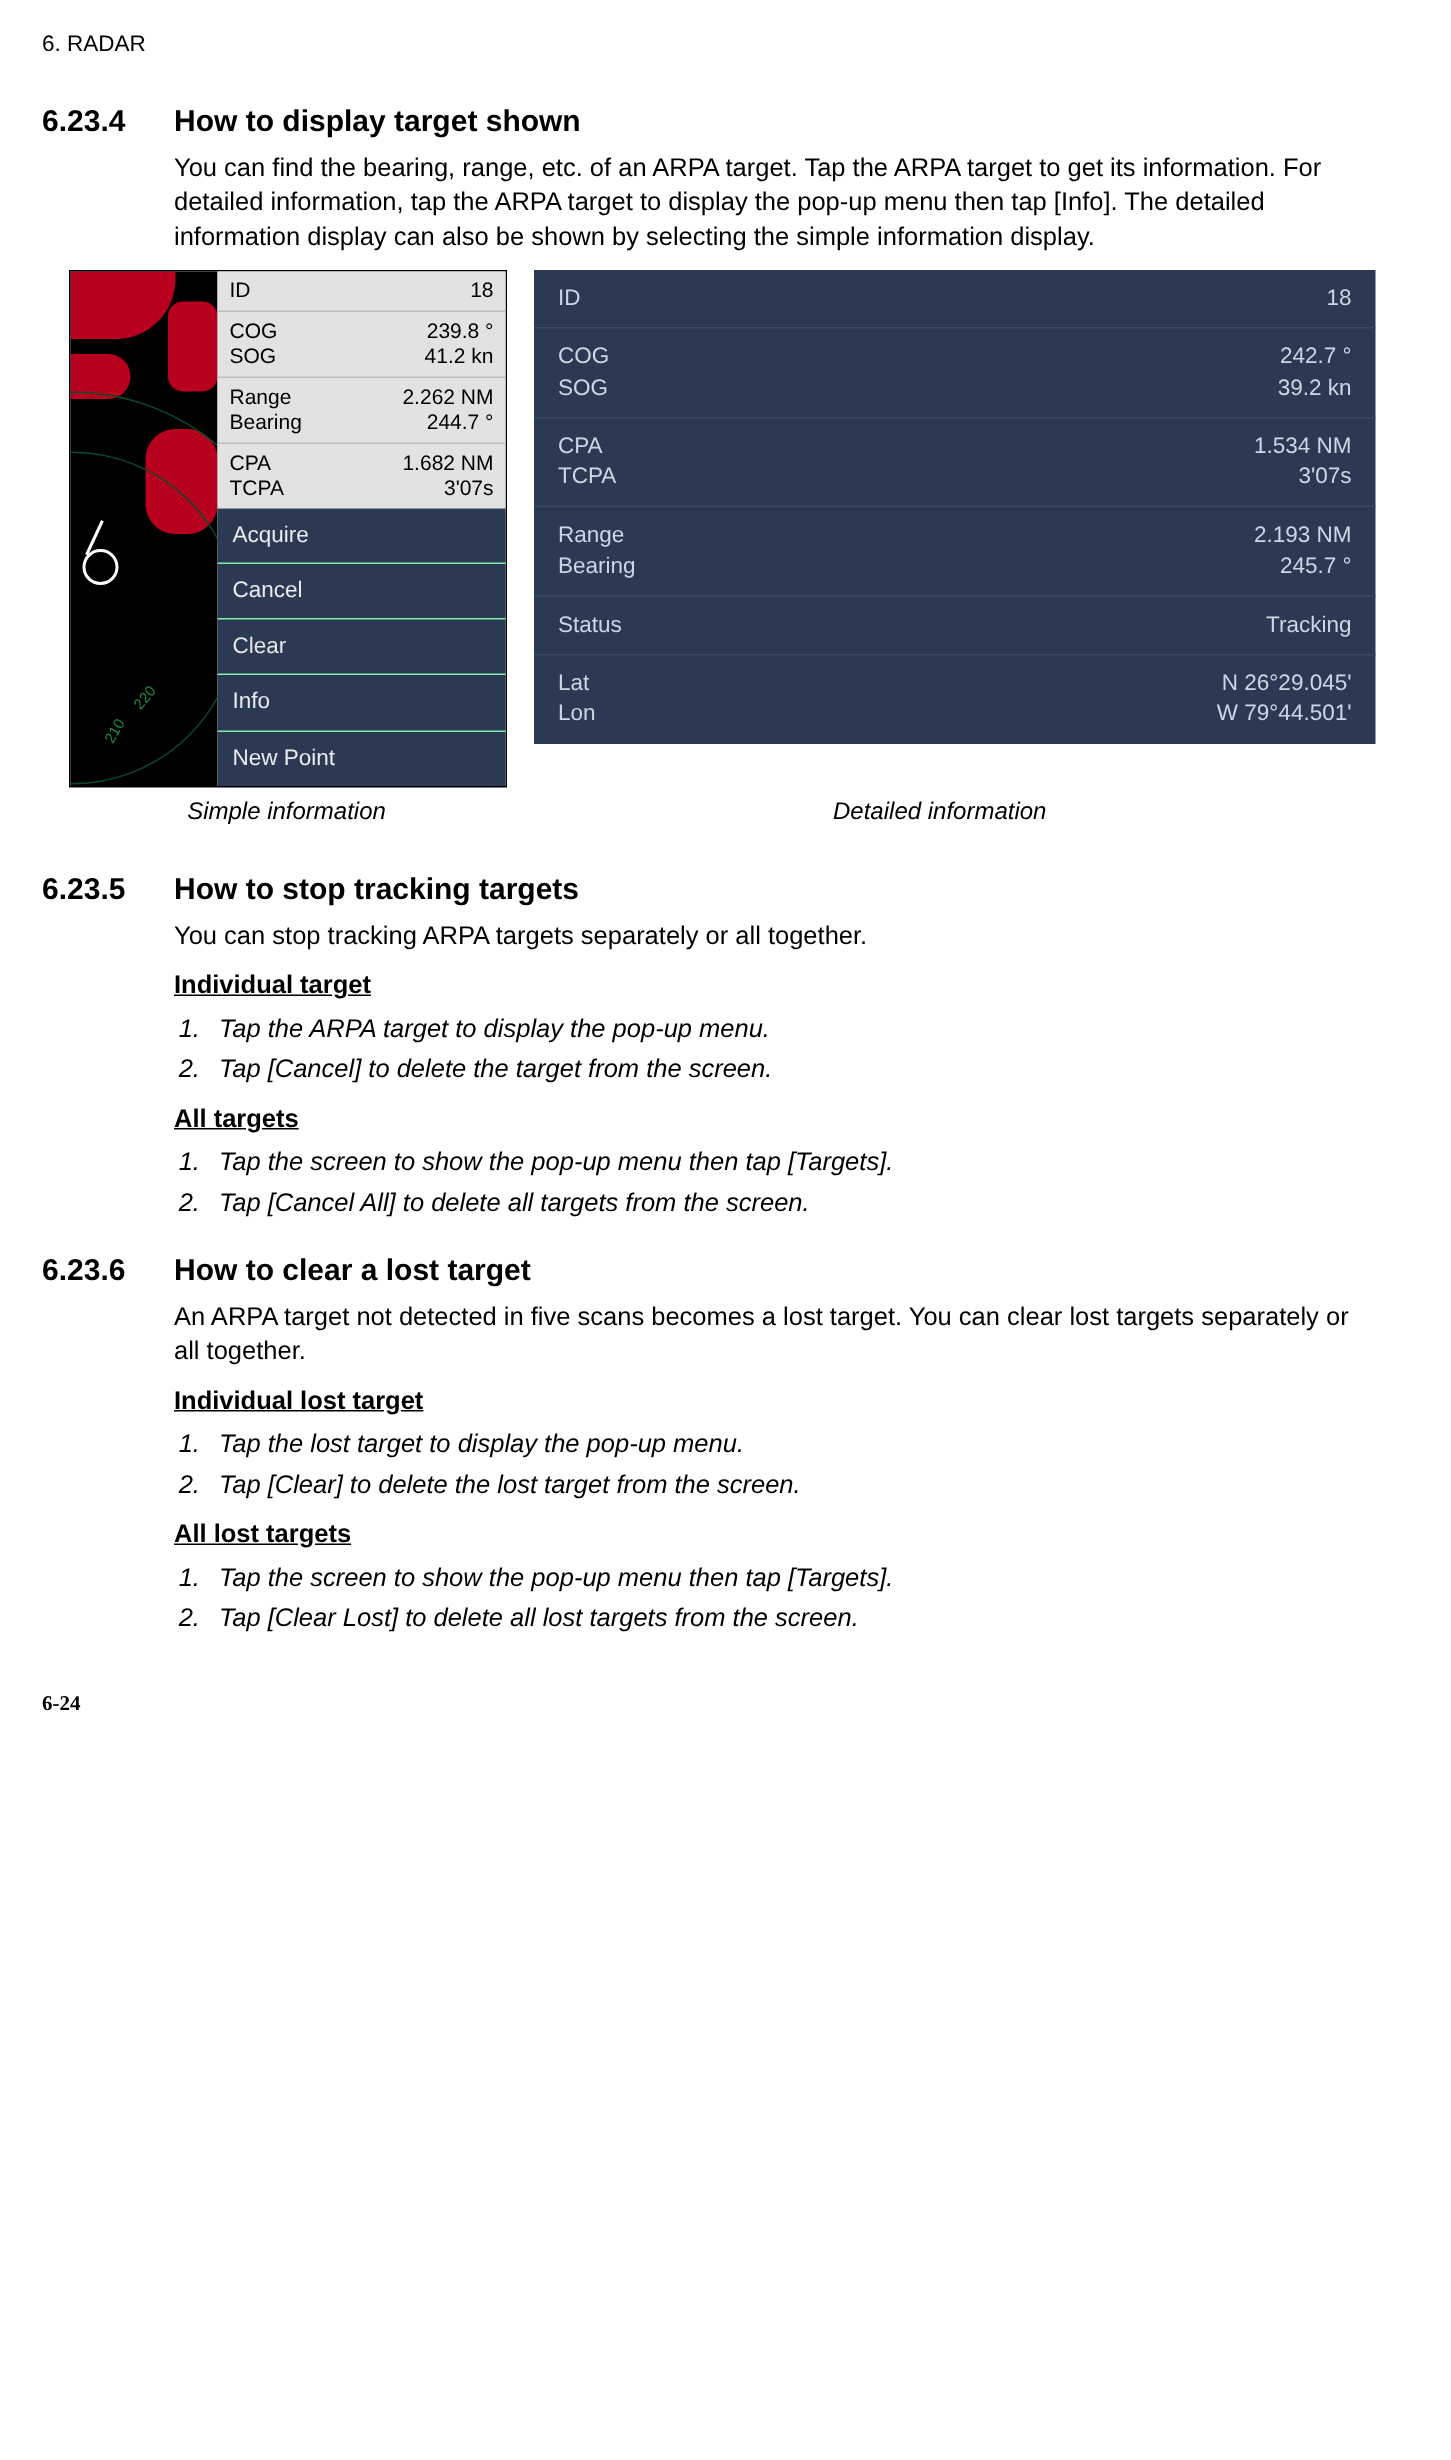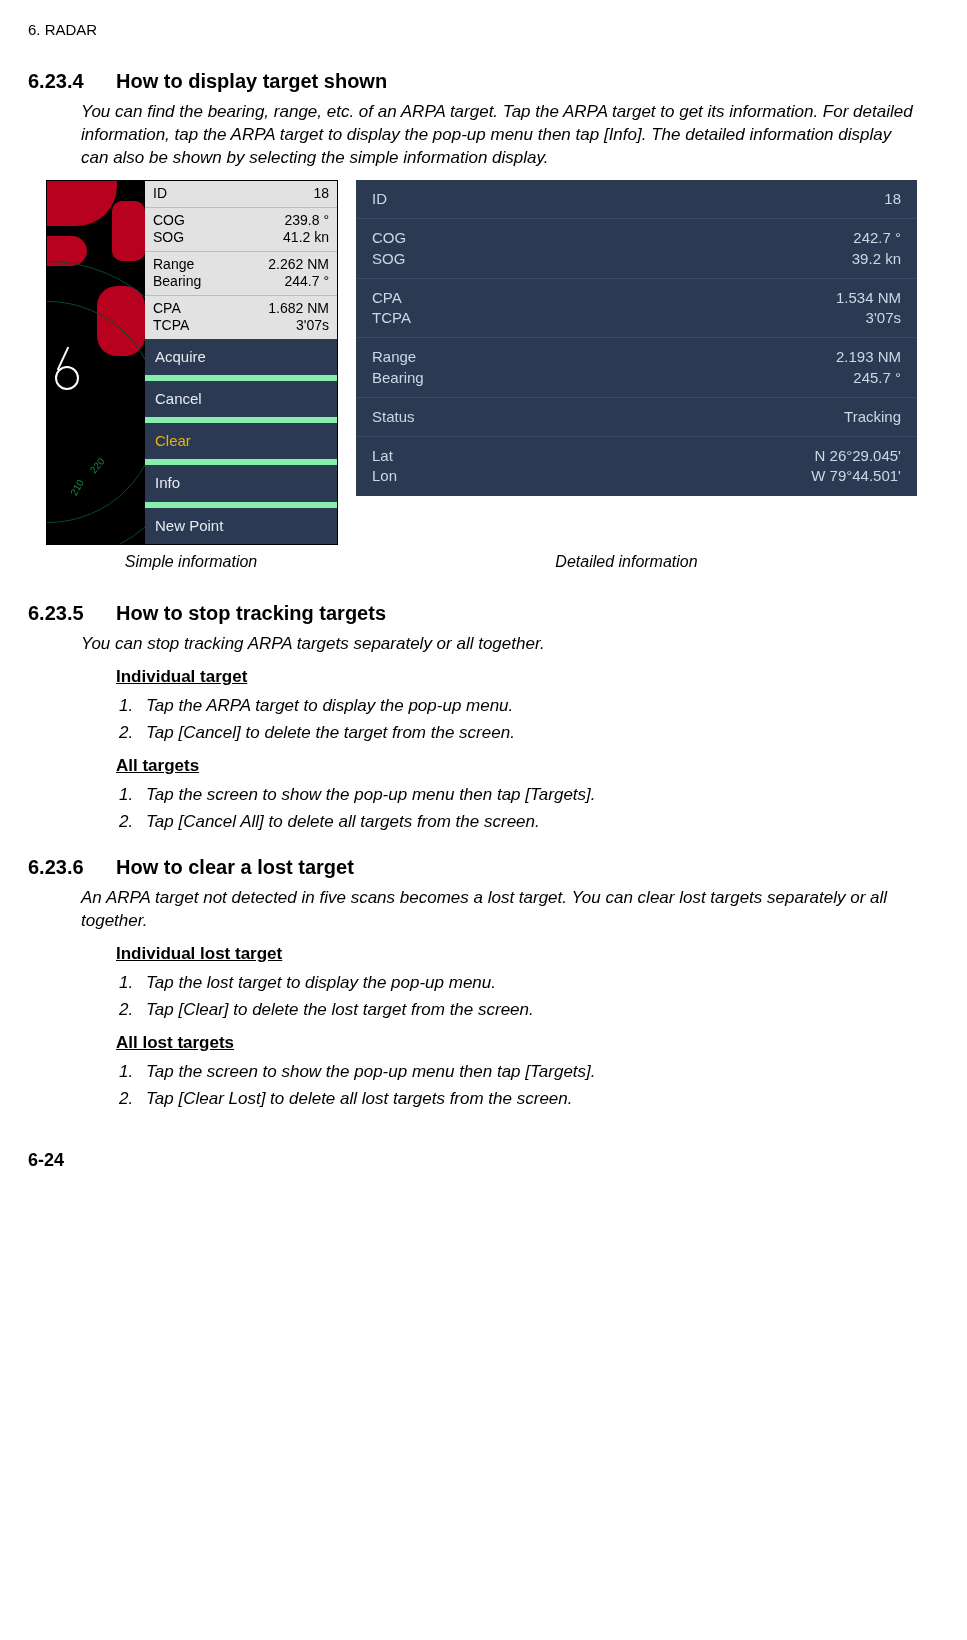--- a/index.html
+++ b/index.html
@@ -17,23 +17,22 @@
     margin-bottom: 28px;
   }
   .section-heading {
     font-weight: bold;
     font-size: 20px;
     margin-top: 10px;
     margin-bottom: 6px;
   }
   .section-heading .num { display:inline-block; width:88px; }
   .body-text {
-    margin-left: 53px;
+    margin-left: 88px;
     margin-bottom: 8px;
-    font-style: italic;
   }
   .sub-heading {
     font-weight: bold;
     text-decoration: underline;
     margin-left: 88px;
     margin-top: 10px;
     margin-bottom: 6px;
     font-size: 17px;
   }
   ol.steps {
@@ -98,23 +97,23 @@
   .simple-info .val { text-align:right; }
   .popup-menu {
     position: relative;
     margin-left: 98px;
     background: #2b3a52;
     color: #e8ebf0;
     font-size: 15px;
   }
   .popup-menu .item {
     padding: 8px 10px;
-    border-bottom: 6px solid #86efac;
-  }
-  .popup-menu .item.disabled { color:#eab308; }
+    border-bottom: 1px solid #86efac;
+  }
+  .popup-menu .item.disabled { color:#e5e5e5; }
   .popup-menu .item:last-child { border-bottom:none; }
 
   
   .detail-panel {
     flex: 1;
     background: #2b3a52;
     color: #cdd6e3;
     font-size: 15px;
   }
   .detail-title {
@@ -137,22 +136,23 @@
   .detail-group {
     border-bottom: 1px solid #3a4a62;
     padding: 9px 16px;
   }
   .detail-group:last-child { border-bottom:none; }
   .detail-row { display:flex; justify-content:space-between; line-height:1.35; }
   .detail-row .v { text-align:right; }
 
   .page-num {
     font-weight: bold;
-    font-size: 18px;
+    font-size: 14px;
     margin-top: 38px;
+    font-family: Liberation Serif, serif;
   }
 </style>
 </head>
 <body>
 
 <div class="page-header">6.  RADAR</div>
 
 <div class="section-heading">
   <span class="num">6.23.4</span><span>How to display target shown</span>
 </div>

